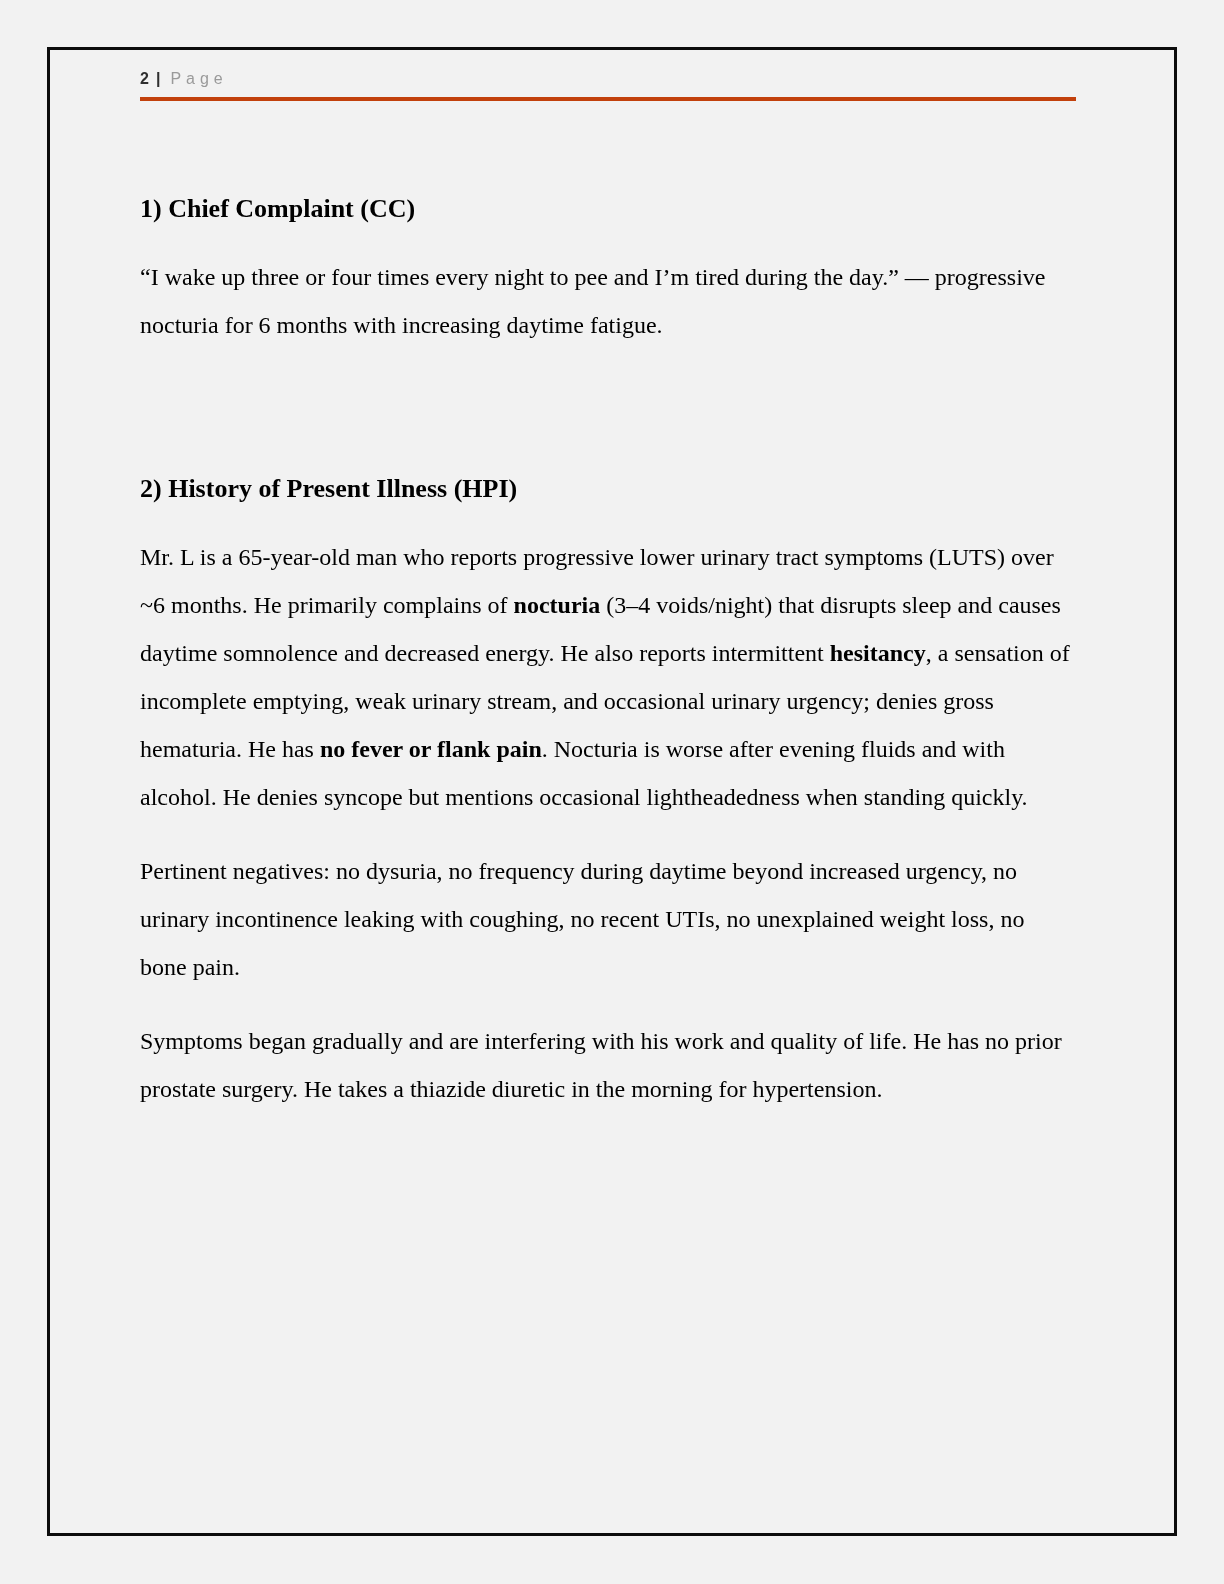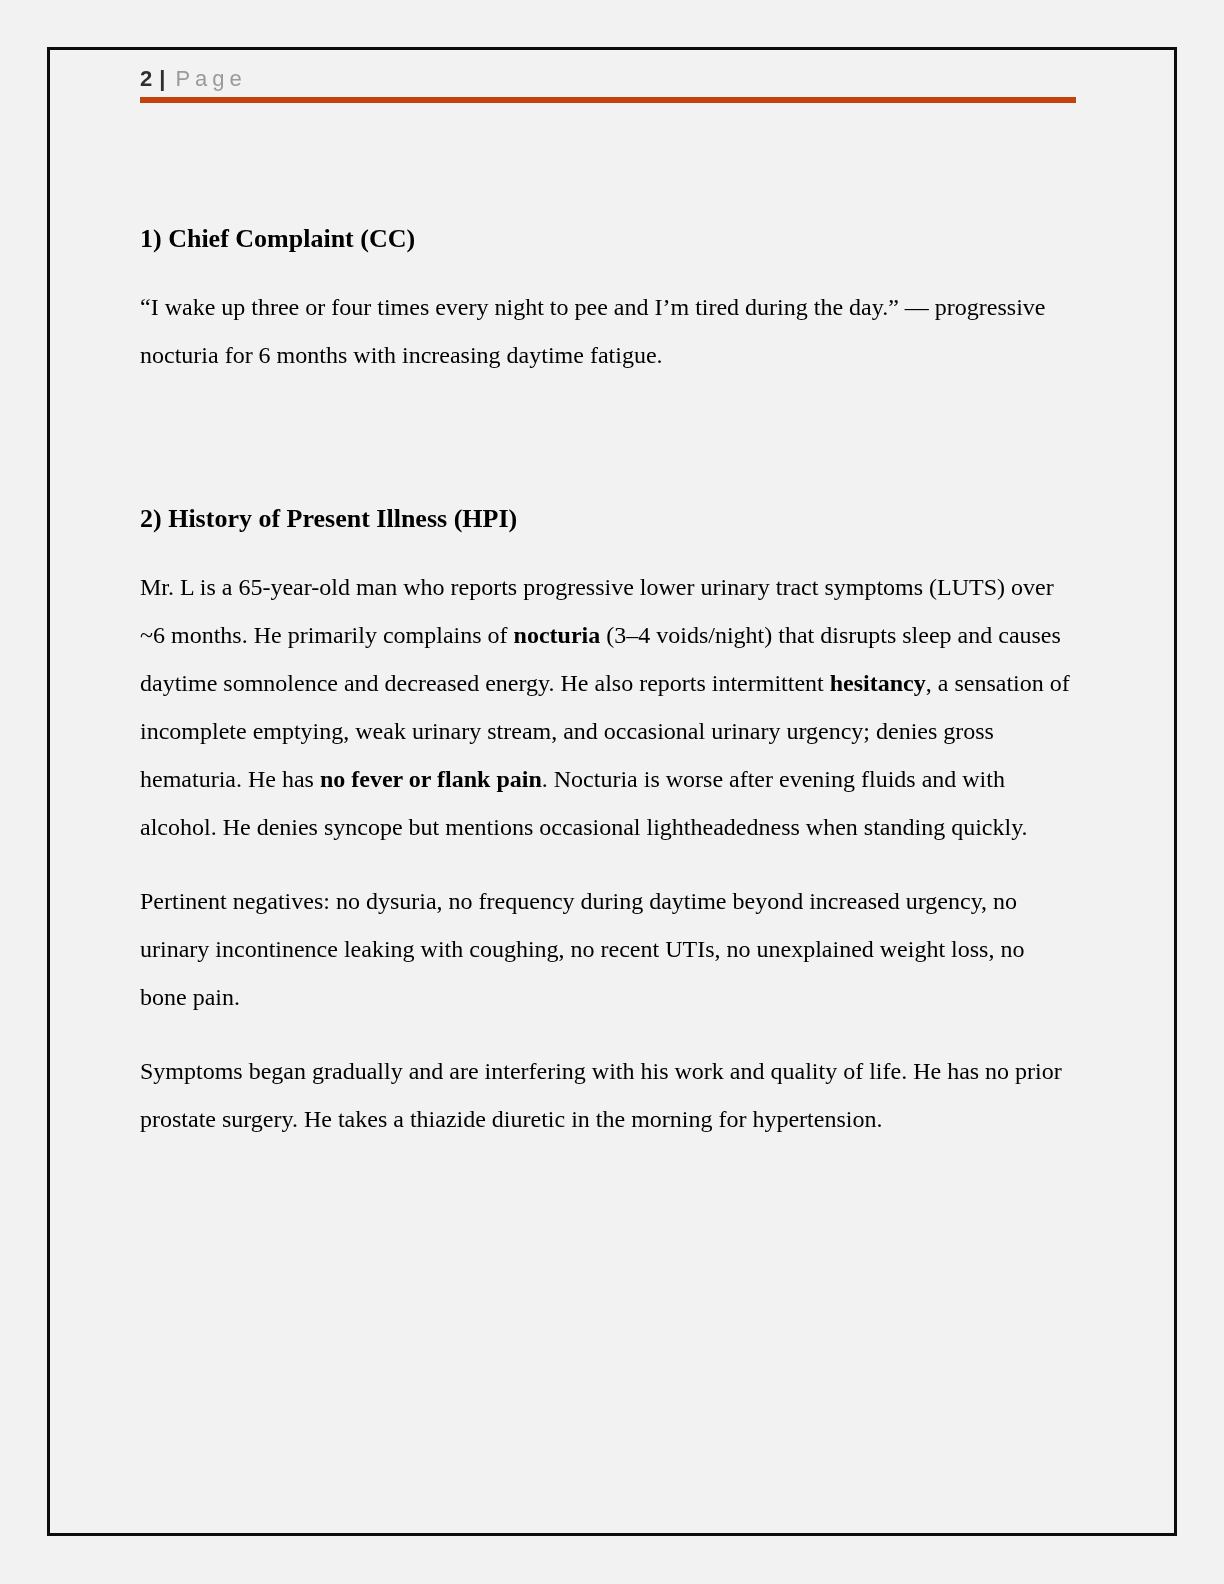--- a/index.html
+++ b/index.html
@@ -25,23 +25,23 @@
   }
   .content {
     position: absolute;
     left: 140px;
     top: 0;
     width: 936px;
   }
   .page-header {
     padding-top: 66px;
     padding-bottom: 5px;
-    border-bottom: 6px solid #c2410c;
+    border-bottom: 4px solid #c2410c;
     font-family: "Liberation Sans", sans-serif;
-    font-size: 22px;
+    font-size: 16px;
     line-height: 26px;
     color: #9a9a9a;
   }
   .pg-num {
     font-weight: bold;
     color: #2f2f2f;
   }
   .pg-sep {
     font-weight: bold;
     color: #2f2f2f;
@@ -53,21 +53,21 @@
   }
   .sec-heading {
     font-family: "Liberation Serif", "DejaVu Serif", serif;
     font-weight: bold;
     font-size: 26px;
     line-height: 36px;
     color: #000000;
     margin: 122px 0 0 0;
   }
   .sec-heading.first {
-    margin-top: 118px;
+    margin-top: 90px;
   }
   .body-p {
     font-family: "Liberation Serif", "DejaVu Serif", serif;
     font-size: 24px;
     line-height: 48px;
     color: #000000;
     margin: 26px 0 0 0;
     text-align: left;
   }
   .body-p .b {

